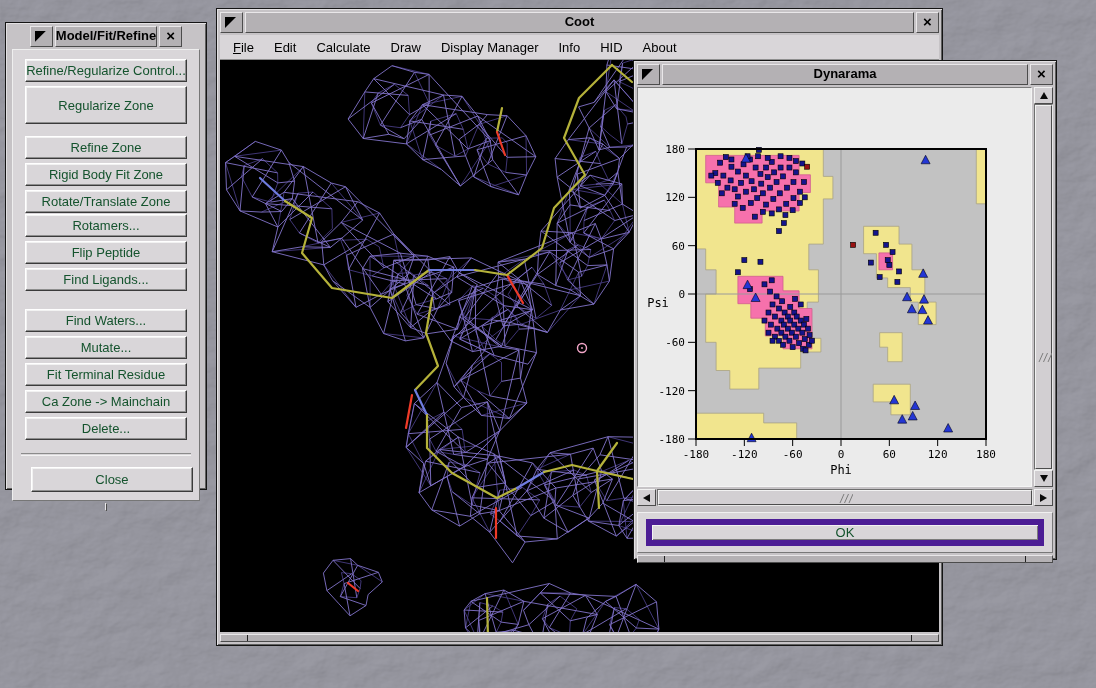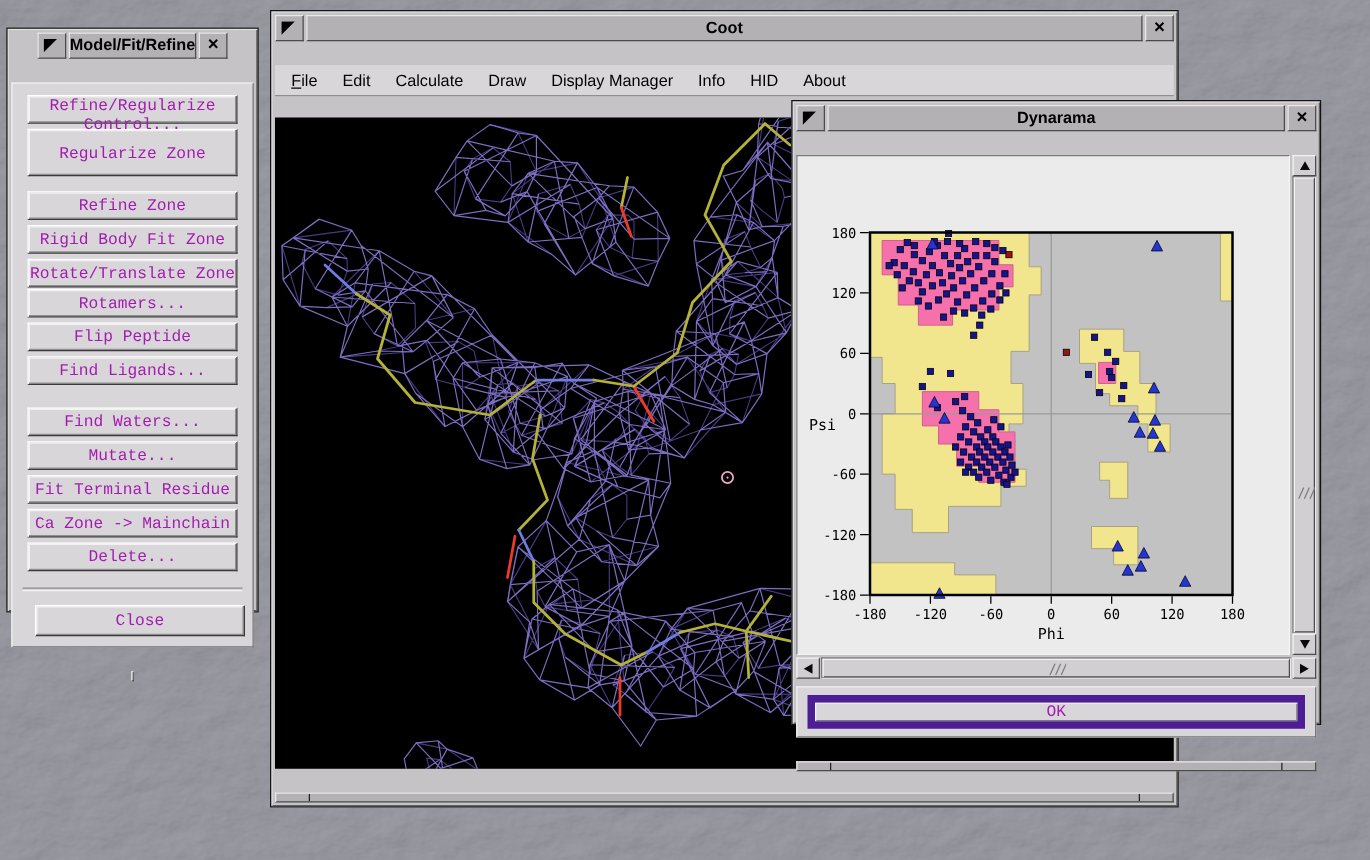--- a/index.html
+++ b/index.html
@@ -3,58 +3,58 @@
 <meta charset="utf-8">
 <style>
   * { margin:0; padding:0; box-sizing:border-box; }
   html,body { width:1096px; height:688px; overflow:hidden; background:#8d8d96;
     font-family:"Liberation Sans", sans-serif; }
   #desktop { position:absolute; left:0; top:0; width:1096px; height:688px; }
 
   
   .xwin { position:absolute; background:#c6c3c6; border:1px solid #141414;
     box-shadow: inset 1px 1px 0 #e3e1e3, inset -1px -1px 0 #5f5f5f;
-    padding:3px; display:flex; flex-direction:column;gap:17px; }
+    padding:3px; display:flex; flex-direction:column; }
   .titlerow { display:flex; gap:2px; height:21px; flex:0 0 auto; }
   .tseg { background:#b4b1b4; border:1px solid; border-color:#e9e7e9 #4c4c4c #4c4c4c #e9e7e9; }
   .tbtn { width:23px; position:relative; cursor:pointer; }
   .tbtn .tri { position:absolute; left:4px; top:4px; width:11px; height:11px;
     background:#000; clip-path:polygon(0 0, 100% 0, 0 100%); }
   .ttl { flex:1; text-align:center; font-weight:bold; font-size:13px; line-height:18px; color:#000; }
   .tclose { width:23px; text-align:center; font-weight:bold; font-size:15px; line-height:17px; color:#000; cursor:pointer; }
   .grip { height:8px; flex:0 0 auto; margin-top:2px; background:#b4b1b4;
     border:1px solid; border-color:#e9e7e9 #4c4c4c #4c4c4c #e9e7e9;
     background-image:linear-gradient(#222,#222),linear-gradient(#222,#222);
     background-size:1px 100%; background-repeat:no-repeat;
     background-position:26px 0, calc(100% - 26px) 0; }
 
   .gbtn { display:block; background:#d9d6d9; border:1px solid; text-align:center;
     border-color:#ffffff #3a3a3a #3a3a3a #ffffff;
     box-shadow: inset -1px -1px 0 #8e8e8e, inset 1px 1px 0 #f2f2f2;
-    font-family:Liberation Mono, monospace; font-size:13px; color:#a21caf; cursor:pointer; }
+    font-family:Liberation Sans, sans-serif; font-size:13px; color:#14532d; cursor:pointer; }
 
   
   #model-win { left:5px; top:22px; width:202px; height:468px;align-items:center; }
   .model-body { flex:1; background:#d9d6d9; border:1px solid; border-color:#efefef #767676 #767676 #efefef;
     margin-top:2px; padding:9px 12px 8px 12px; display:flex; flex-direction:column; }
   .model-body .gbtn { width:100%; height:23px; margin-bottom:4px; flex:0 0 auto; }
   .model-sep { height:3px; border-top:1px solid #8b8b8b; border-bottom:1px solid #f2f2f2; margin:9px -4px 11px; }
   #model-close { height:25px; margin:0 6px; }
 
   
   #coot-win { left:216px; top:8px; width:727px; height:638px; }
   #menubar { height:25px; background:#d9d6d9; border-bottom:1px solid #8f8f8f;
     display:flex; align-items:center; font-size:13px; color:#000; padding-left:3px; margin-top:2px; }
   .menu-item { padding:4px 10px; cursor:pointer; }
   .menu-item u { text-decoration:underline; }
   #gl-canvas { flex:1; background:#000; overflow:hidden; position:relative; }
   #gl-canvas svg { display:block; }
 
   
-  #dyn-win { left:633px; top:80px; width:424px; height:500px; }
+  #dyn-win { left:633px; top:60px; width:424px; height:500px; }
   .dyn-body { flex:1; margin-top:2px; display:flex; flex-direction:column; background:#c6c3c6; }
   .dyn-row { display:flex; flex:0 0 auto; height:400px; }
   #plot-viewport { flex:1; background:#ebebeb; border:1px solid; border-color:#7b7b7b #f4f4f4 #f4f4f4 #7b7b7b; overflow:hidden; }
   .vsb { width:19px; margin-left:2px; display:flex; flex-direction:column; }
   .sb-btn { flex:0 0 17px; background:#d2cfd2; border:1px solid; border-color:#f2f2f2 #4c4c4c #4c4c4c #f2f2f2;
     display:flex; align-items:center; justify-content:center; cursor:pointer; }
   .sb-trough { flex:1; background:#a9a6a9; border:1px solid; border-color:#6e6e6e #e8e8e8 #e8e8e8 #6e6e6e; padding:0; }
   .sb-thumb { width:100%; height:100%; background:#d2cfd2; border:1px solid; position:relative;
     border-color:#f2f2f2 #4c4c4c #4c4c4c #f2f2f2; cursor:grab; }
   .hatch { position:absolute; }

